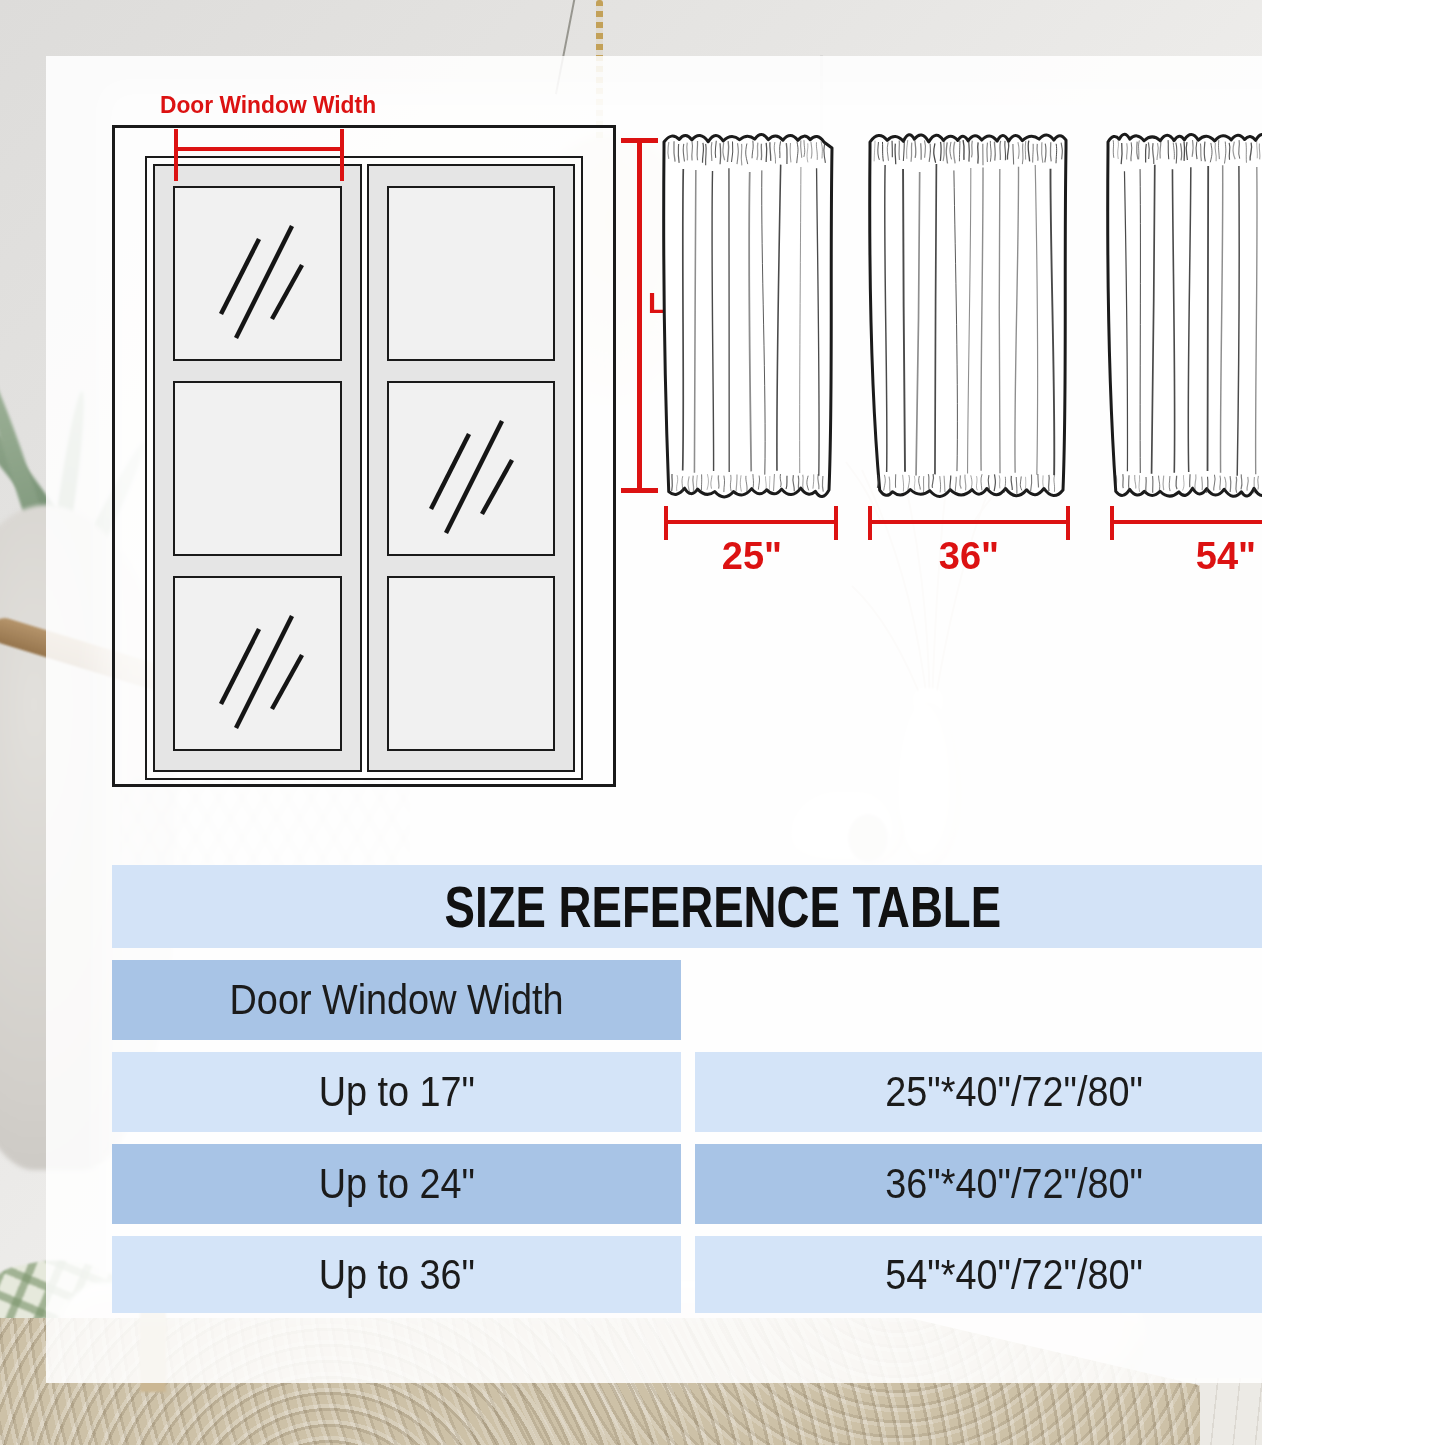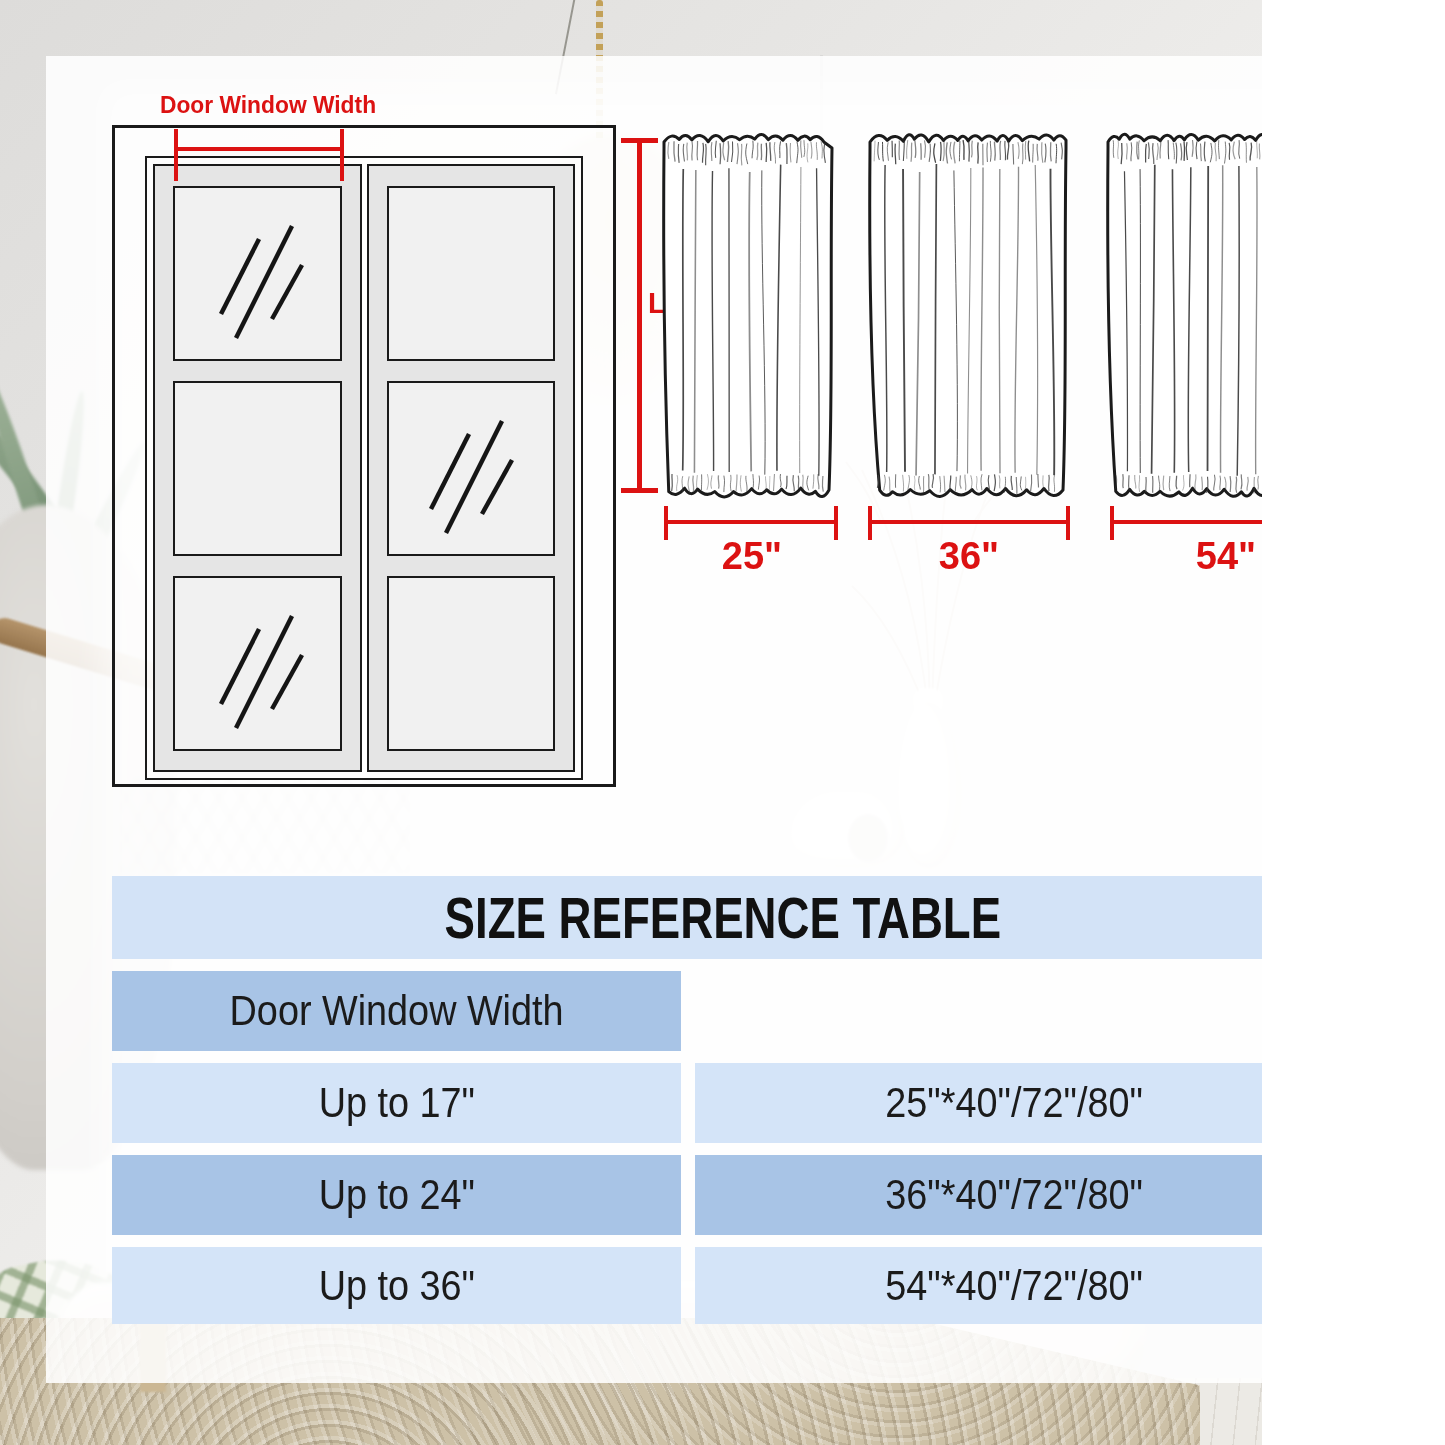--- a/index.html
+++ b/index.html
@@ -111,21 +111,21 @@
   .m-line{top:520px;height:4px;}
   .m-tick{top:506px;width:4px;height:34px;}
   .m-label{top:536px;width:124px;font-size:38px;}
 
   
   .curtain{position:absolute;}
 
   
   #table{left:112px;top:865px;width:1221px;}
   .t-banner{height:83px;background:#d3e3f7;display:flex;align-items:center;
-    justify-content:center;margin-top:11px;}
+    justify-content:center;}
   .t-banner span{font-size:57px;font-weight:bold;color:#111;
     transform:scaleX(.8);white-space:nowrap;}
   .t-row{display:grid;grid-template-columns:569px 638px;column-gap:14px;margin-top:12px;}
   .t-cell{height:80px;display:flex;align-items:center;justify-content:center;}
   .t-row.last .t-cell{height:77px;}
   .t-cell span{font-size:42px;color:#1b1b1b;transform:scaleX(.9);white-space:nowrap;}
   .c-dark{background:#a8c4e6;}
   .c-light{background:#d4e4f8;}
 </style>
 </head>

